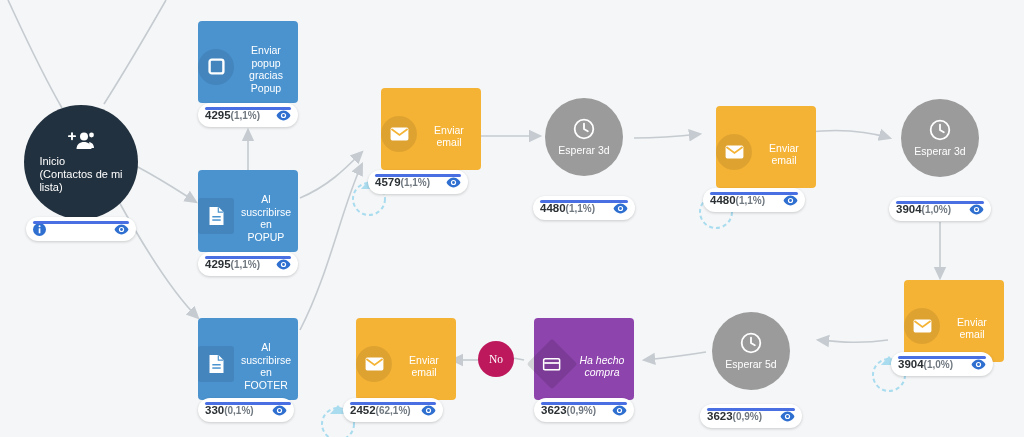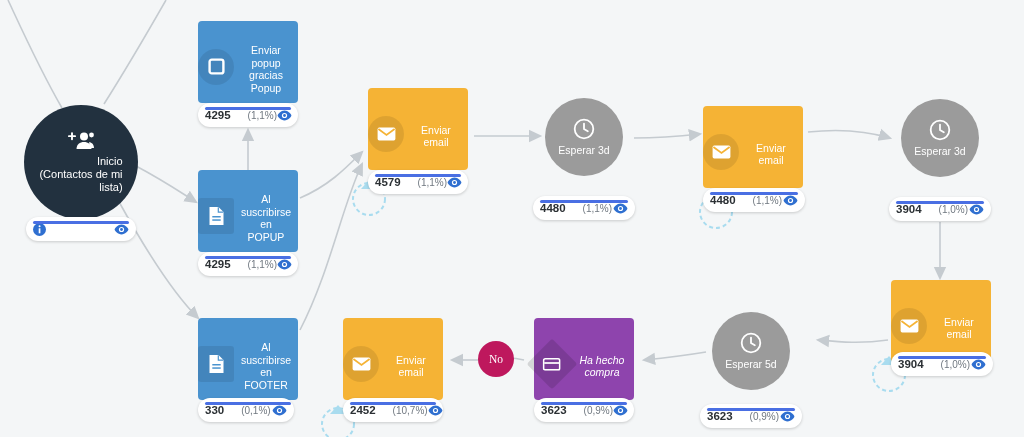--- a/index.html
+++ b/index.html
@@ -15,21 +15,21 @@
   
   .node{position:absolute;}
 
   
   .box{
     width:100px;height:82px;border-radius:4px;
     display:flex;flex-direction:row;align-items:center;justify-content:flex-start;
     box-sizing:border-box;padding-top:9px;position:relative;
   }
   .box.blue{background:#4a93cf;}
-  .box.orange{background:#f5b335;}
+  .box.orange{background:#f5b335;margin-left:13px;}
   .box.purple{background:#8e44ad;font-style:italic;}
 
   .badge{
     width:36px;height:36px;display:flex;align-items:center;justify-content:center;
     flex:none;
   }
   .badge.square{background:rgba(0,0,0,.09);border-radius:3px;}
   .badge.circle{background:rgba(0,0,0,.09);border-radius:50%;}
   .badge.diamond{background:rgba(0,0,0,.13);transform:rotate(45deg);border-radius:3px;}
   .badge.diamond > svg{transform:rotate(-45deg);}
@@ -39,33 +39,33 @@
     margin-top:5px;padding:0 4px;width:100%;box-sizing:border-box;
   }
 
   
   .circ{
     border-radius:50%;display:flex;flex-direction:column;
     align-items:center;justify-content:center;
   }
   .circ.grey{width:78px;height:78px;background:#9b9b9b;}
   .circ.dark{width:114px;height:114px;background:#22313f;}
-  .circ-label{color:#fff;font-size:10.5px;line-height:12.5px;text-align:right;margin-top:4px;padding:0 6px;}
+  .circ-label{color:#fff;font-size:10.5px;line-height:12.5px;text-align:left;margin-top:4px;padding:0 6px;}
   .circ.dark .circ-label{font-size:11px;line-height:13px;}
 
   
   .chip{
     position:absolute;background:#fff;border-radius:12px;
     box-shadow:0 1px 3px rgba(0,0,0,.18);
     height:24px;display:flex;align-items:center;
     padding:0 7px;box-sizing:border-box;
   }
   .chip .bar{position:absolute;left:7px;top:4px;height:2.5px;background:#4a6fe3;border-radius:2px;}
   .chip .num{font-size:11.5px;font-weight:bold;color:#2b3034;}
-  .chip .pct{font-size:10px;color:#707880;margin-left:17px;}
+  .chip .pct{font-size:10px;color:#707880;margin-left:0;font-weight:bold;}
   .chip .eye{margin-left:auto;display:flex;align-items:center;}
   .chip .info{display:flex;align-items:center;margin-right:4px;}
 
   
   .no-badge{
     position:absolute;width:36px;height:36px;border-radius:50%;
     background:#be185d;color:#fff;font-size:11.5px;
     display:flex;align-items:center;justify-content:center;font-family:Liberation Serif, serif;
   }
 </style>
@@ -401,21 +401,21 @@
           </svg>
       </div>
       <div class="box-label">
         <span>Enviar email</span>
       </div>
     </div>
   </div>
   <div class="chip" style="left:343px;top:398px;width:100px;">
     <div class="bar" style="width:86px;"></div>
     <span class="num">2452</span>
-    <span class="pct">(10,7%)</span>
+    <span class="pct">(62,1%)</span>
     <span class="eye">
       <svg width="15" height="11" viewBox="0 0 15 11">
           <path d="M7.5,0.6 C11.2,0.6 14,4 14.4,5.5 C14,7 11.2,10.4 7.5,10.4 C3.8,10.4 1,7 0.6,5.5 C1,4 3.8,0.6 7.5,0.6 Z" fill="#2f6fd0"></path>
           <circle cx="7.5" cy="5.5" r="2.6" fill="#fff"></circle>
           <circle cx="7.5" cy="5.5" r="1.4" fill="#2f6fd0"></circle>
         </svg>
     </span>
   </div>
 
   <div class="node" style="left:198px;top:318px;">

